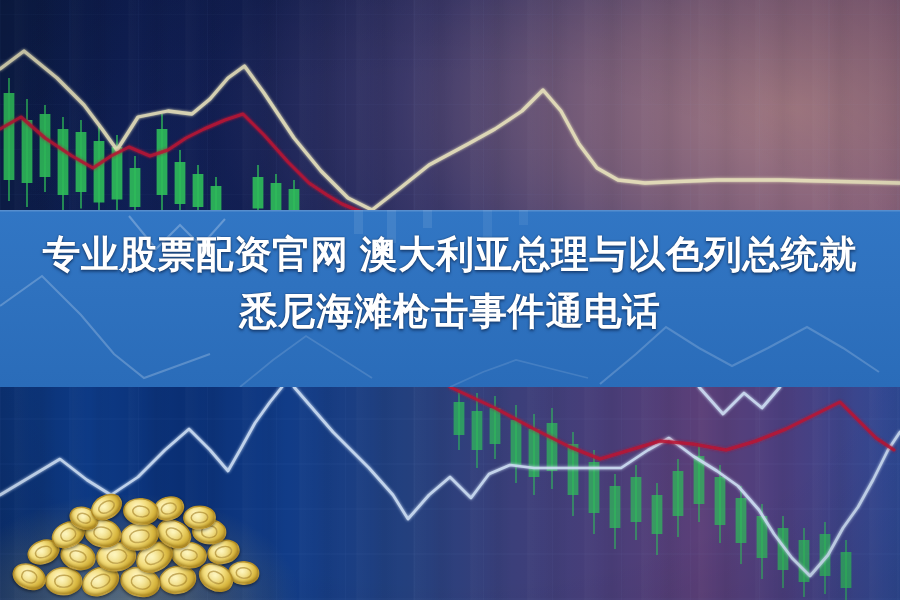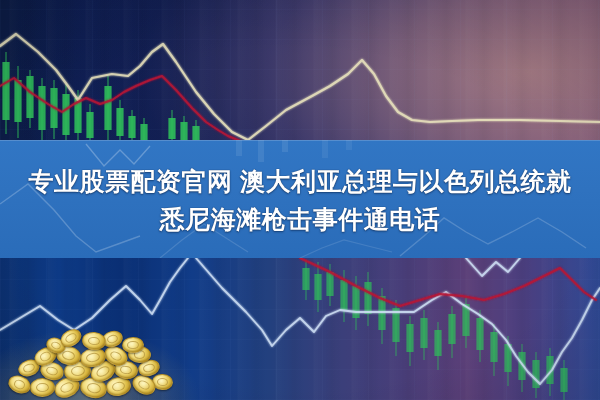--- a/index.html
+++ b/index.html
@@ -106,21 +106,21 @@
     overflow: hidden;
   }
   #band-inner-lines { position: absolute; inset: 0; opacity: .85; }
   #band-top-edge {
     position: absolute; left: 0; right: 0; top: 0; height: 1px;
     background: rgba(255,255,255,.18);
   }
   #headline-text {
     position: relative;
     z-index: 3;
-    padding-top: 22px;
+    padding-top: 11px;
     text-align: center;
     color: #ffffff;
     font-weight: bold;
     font-size: 25px;
     line-height: 38px;
     letter-spacing: .5px;
     text-shadow: 0 1px 2px rgba(8,30,66,.55), 0 0 1px rgba(8,30,66,.8);
     white-space: nowrap;
   }
   #headline-line2 { display: block; }

